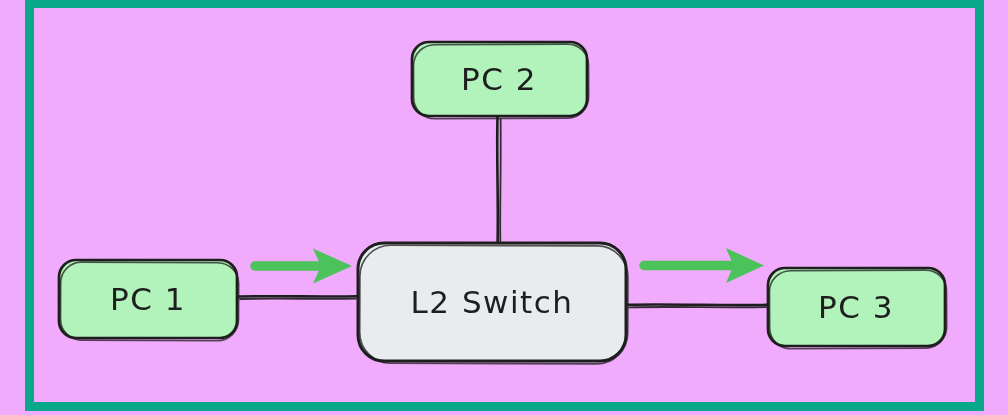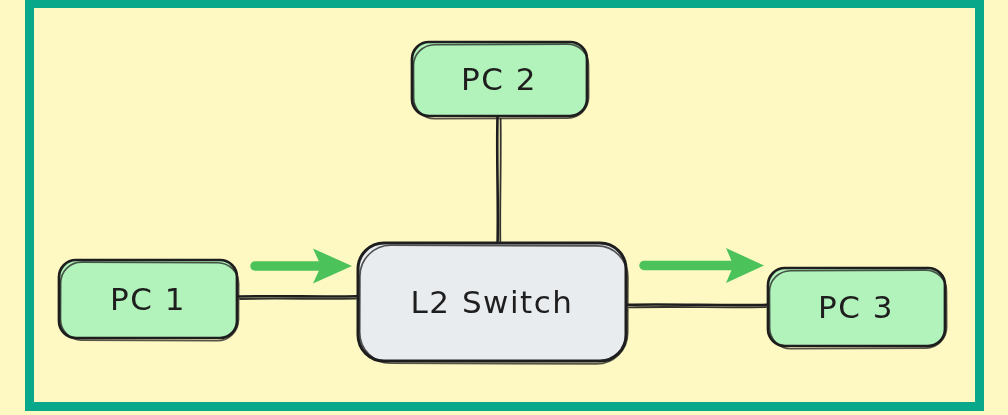--- a/index.html
+++ b/index.html
@@ -1,20 +1,20 @@
 <!DOCTYPE html>
 <html><head>
 <meta charset="utf-8">
 <style>
   html, body { margin: 0; padding: 0; background: #ffffff; }
   .stage {
     position: relative;
     width: 1008px;
     height: 415px;
-    background: #fef9c3;
+    background: #f0abfc;
     overflow: hidden;
   }
   svg { display: block; }
   .node-label {
     font-family: cursive, "DejaVu Sans", sans-serif;
     font-size: 31px;
     letter-spacing: 1.5px;
     fill: #1e1e1e;
   }
   .sketch-stroke {

